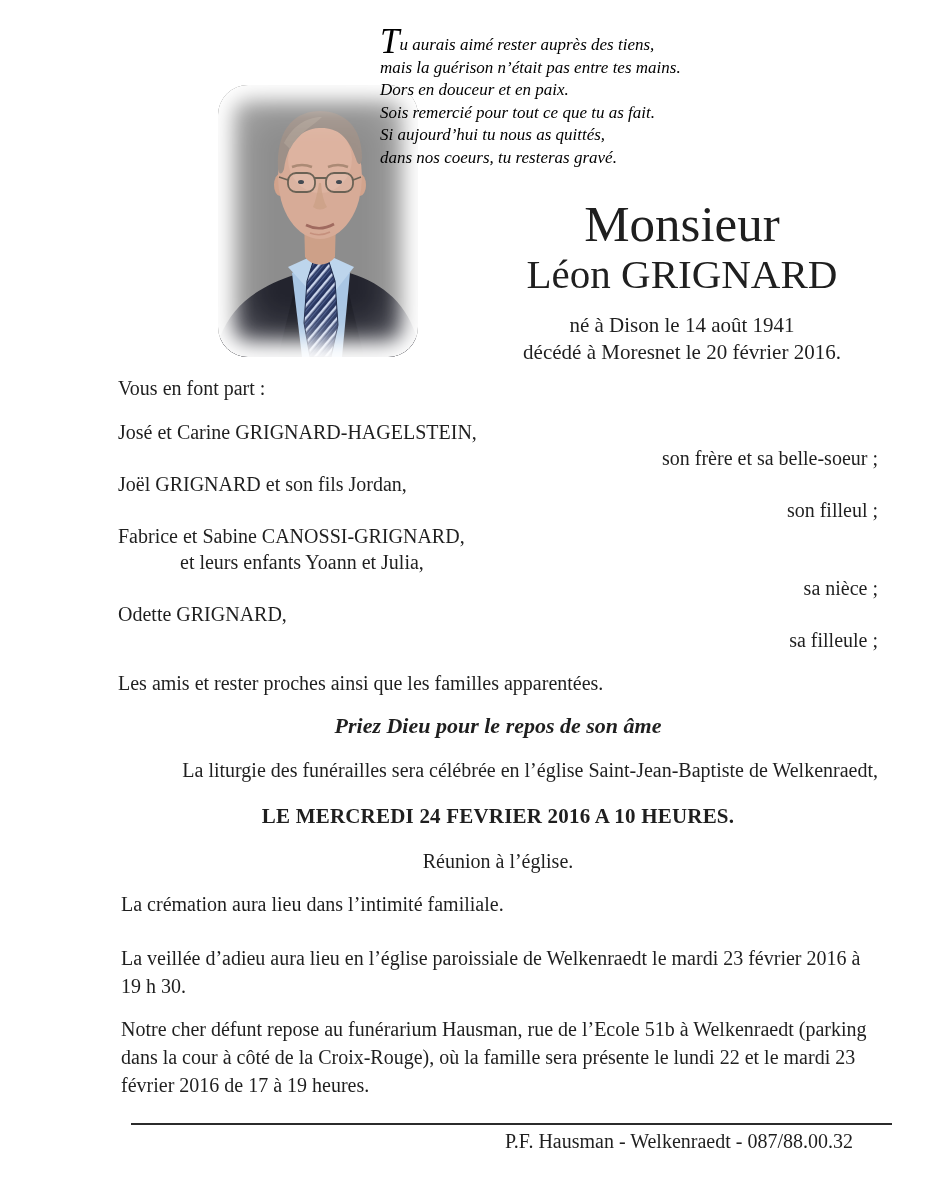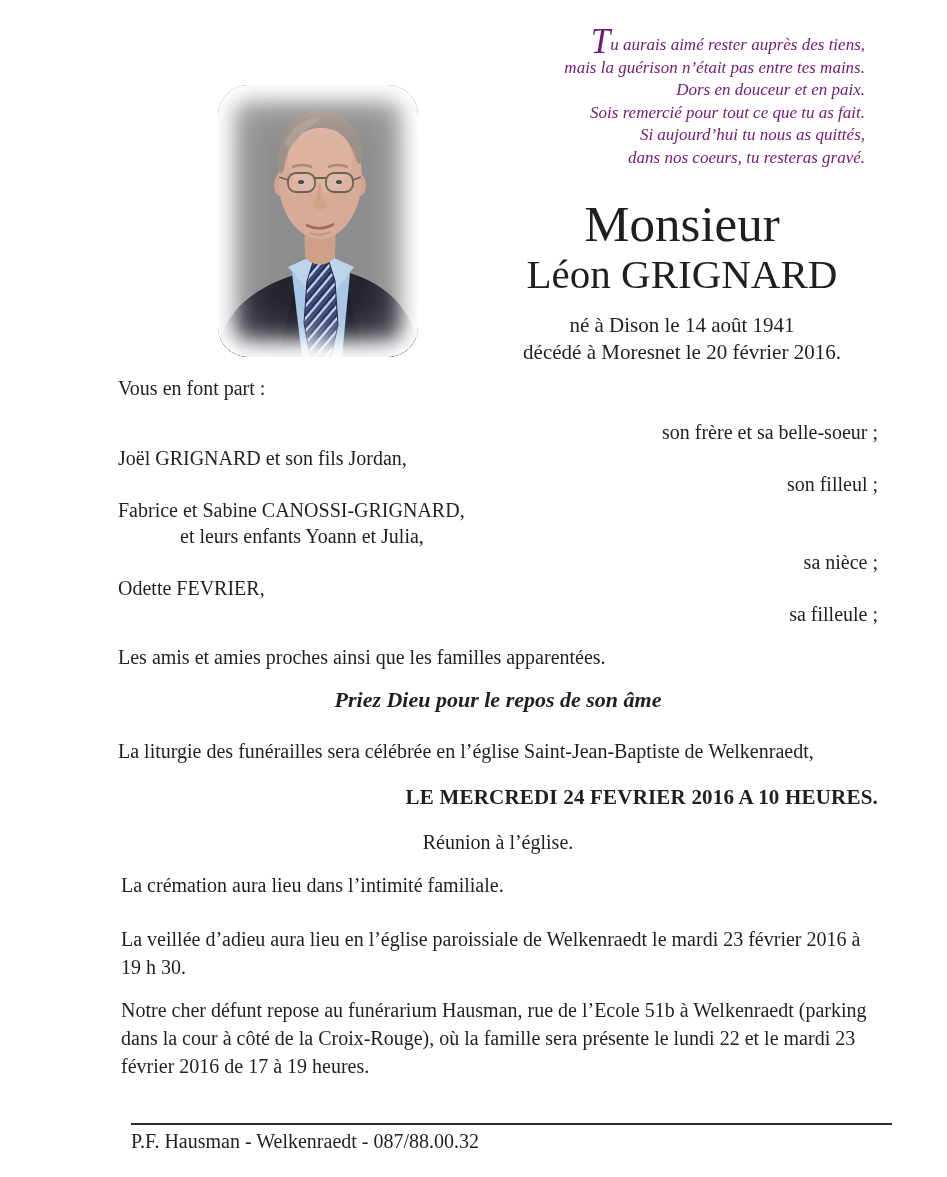--- a/index.html
+++ b/index.html
@@ -22,24 +22,24 @@
   }
   .photo-wrap svg { display:block; width:100%; height:100%; }
   .photo-vignette {
     position:absolute; inset:0; border-radius:30px;
     box-shadow: inset 0 0 20px 14px #ffffff, inset 0 0 46px 12px rgba(255,255,255,0.55);
     pointer-events:none;
   }
 
   .poem {
     position:absolute; left:380px; right:82px; top:34px;
-    text-align:right;
+    text-align:left;
     font-style:italic;
     font-size:17px; line-height:22.5px;
-    color:#701a75;
+    color:#000000;
   }
   .poem-initial {
     font-size:35px; line-height:0; vertical-align:-3px; letter-spacing:0;
   }
 
   .title-block {
     position:absolute; left:472px; top:199px; width:420px;
     text-align:center;
   }
   .salutation { font-size:51px; line-height:50px; }
@@ -53,39 +53,39 @@
   }
   .right-line { text-align:right; }
   .indent-line { padding-left:62px; }
 
   .intro { margin-bottom:18px; }
   .friends-line { margin-top:17px; }
   .prayer {
     margin-top:16px; font-size:22px; line-height:28px;
     font-weight:bold; font-style:italic; text-align:center;
   }
-  .liturgy { margin-top:24px; text-align:left; white-space:nowrap; }
+  .liturgy { margin-top:17px; text-align:right; white-space:nowrap; }
   .date-line {
     margin-top:20px; font-size:21px; line-height:27px;
-    font-weight:bold; text-align:right; letter-spacing:0.2px;
+    font-weight:bold; text-align:center; letter-spacing:0.2px;
   }
   .meeting { margin-top:18px; text-align:center; }
   .cremation { margin-top:17px; padding-left:3px; }
   .para { margin-top:27px; line-height:28px; padding-left:3px; }
   .para.second { margin-top:15px; }
 
   
   .footer { position:absolute; left:0; right:0; top:1123px; }
   .footer-rule {
     margin-left:131px; width:761px; height:0;
     border-top:2px solid #2b2b2b;
   }
   .funeral-home {
     margin-left:131px; width:722px;
-    text-align:left; font-size:20px; line-height:26px; margin-top:3px;
+    text-align:right; font-size:20px; line-height:26px; margin-top:3px;
   }
 </style>
 </head>
 <body>
 
 <div class="page">
 
   <div class="top">
 
     <div class="photo-wrap">
@@ -156,40 +156,41 @@
         <div>né à Dison le 14 août 1941</div>
         <div>décédé à Moresnet le 20 février 2016.</div>
       </div>
     </div>
   </div>
 
   <div class="body-sec">
     <div class="intro">Vous en font part :</div>
 
     <div>
+      <div>José et Carine GRIGNARD-HAGELSTEIN,</div>
       <div class="right-line">son frère et sa belle-soeur ;</div>
     </div>
 
     <div>
       <div>Joël GRIGNARD et son fils Jordan,</div>
       <div class="right-line">son filleul ;</div>
     </div>
 
     <div>
       <div>Fabrice et Sabine CANOSSI-GRIGNARD,</div>
       <div class="indent-line">et leurs enfants Yoann et Julia,</div>
       <div class="right-line">sa nièce ;</div>
     </div>
 
     <div>
-      <div>Odette FEVRIER,</div>
+      <div>Odette GRIGNARD,</div>
       <div class="right-line">sa filleule ;</div>
     </div>
 
-    <div class="friends-line">Les amis et amies proches ainsi que les familles apparentées.</div>
+    <div class="friends-line">Les amis et rester proches ainsi que les familles apparentées.</div>
 
     <div class="prayer">Priez Dieu pour le repos de son âme</div>
 
     <div class="liturgy">La liturgie des funérailles sera célébrée en l’église Saint-Jean-Baptiste de Welkenraedt,</div>
 
     <div class="date-line">LE MERCREDI 24 FEVRIER 2016 A 10 HEURES.</div>
 
     <div class="meeting">Réunion à l’église.</div>
 
     <div class="cremation">La crémation aura lieu dans l’intimité familiale.</div>

